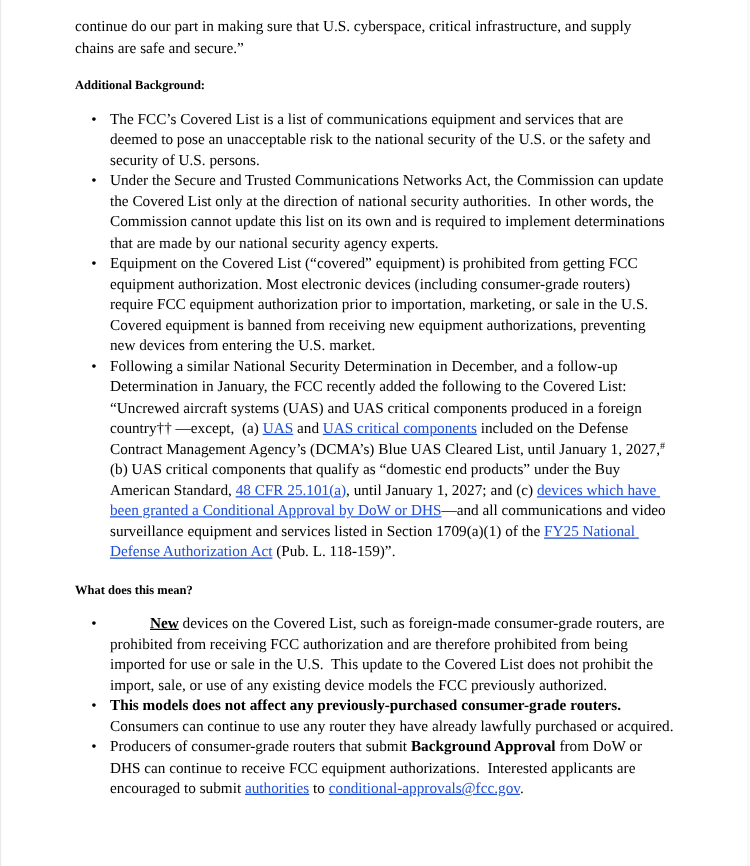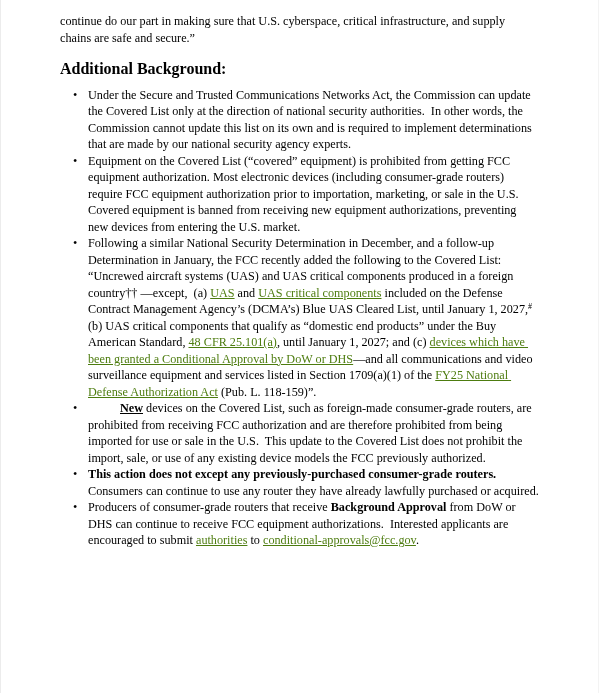--- a/index.html
+++ b/index.html
@@ -14,21 +14,21 @@
     color: #000000;
     background: #ffffff;
     border-left: 1px solid #ececec;
     border-right: 1px solid #f3f3f3;
   }
   .intro {
     margin: 0;
     white-space: pre-wrap;
   }
   h2.section-heading {
-    font-size: 16px;
+    font-size: 10px;
     line-height: 16.5px;
     font-weight: bold;
     margin: 15px 0 9px 0;
     white-space: pre-wrap;
   }
   ul.bullets {
     list-style: none;
     margin: 0;
     padding: 0;
   }
@@ -37,46 +37,48 @@
     padding-left: 28px;
     white-space: pre-wrap;
   }
   ul.bullets li::before {
     content: "\2022";
     position: absolute;
     left: 13px;
     top: 0;
   }
   .lnk {
-    color: #4d7c0f;
+    color: #1d4ed8;
     text-decoration: underline;
     cursor: pointer;
   }
   strong.u { text-decoration: underline; margin-left: 32px; }
   sup.fn {
     font-size: 8px;
     line-height: 0;
     vertical-align: 4px;
   }
 </style>
 </head>
 <body>
 
 <div class="page">
   <p class="intro"><span>continue do our part in making sure that U.S. cyberspace, critical infrastructure, and supply chains are safe and secure.”</span></p>
 
   <section>
     <h2 class="section-heading">Additional Background:</h2>
     <ul class="bullets">
+        <li><span>The FCC’s Covered List is a list of communications equipment and services that are deemed to pose an unacceptable risk to the national security of the U.S. or the safety and security of U.S. persons.</span></li>
         <li><span>Under the Secure and Trusted Communications Networks Act, the Commission can update the Covered List only at the direction of national security authorities.  In other words, the Commission cannot update this list on its own and is required to implement determinations that are made by our national security agency experts.</span></li>
         <li><span>Equipment on the Covered List (“covered” equipment) is prohibited from getting FCC equipment authorization. Most electronic devices (including consumer-grade routers) require FCC equipment authorization prior to importation, marketing, or sale in the U.S. Covered equipment is banned from receiving new equipment authorizations, preventing new devices from entering the U.S. market.</span></li>
         <li><span>Following a similar National Security Determination in December, and a follow-up Determination in January, the FCC recently added the following to the Covered List: “Uncrewed aircraft systems (UAS) and UAS critical components produced in a foreign country†† —except,  (a) </span><a href="#" class="lnk">UAS</a><span> and </span><a href="#" class="lnk">UAS critical components</a><span> included on the Defense Contract Management Agency’s (DCMA’s) Blue UAS Cleared List, until January 1, 2027,</span><sup class="fn">#</sup><span>  (b) UAS critical components that qualify as “domestic end products” under the Buy American Standard, </span><a href="#" class="lnk">48 CFR 25.101(a)</a><span>, until January 1, 2027; and (c) </span><a href="#" class="lnk">devices which have been granted a Conditional Approval by DoW or DHS</a><span>—and all communications and video surveillance equipment and services listed in Section 1709(a)(1) of the </span><a href="#" class="lnk">FY25 National Defense Authorization Act</a><span> (Pub. L. 118-159)”.</span></li>
       </ul>
   </section>
 
   <section>
+    <h2 class="section-heading">What does this mean?</h2>
     <ul class="bullets">
         <li><strong class="u">New</strong><span> devices on the Covered List, such as foreign-made consumer-grade routers, are prohibited from receiving FCC authorization and are therefore prohibited from being imported for use or sale in the U.S.  This update to the Covered List does not prohibit the import, sale, or use of any existing device models the FCC previously authorized.</span></li>
-        <li><strong>This action does not except any previously-purchased consumer-grade routers.</strong><span> Consumers can continue to use any router they have already lawfully purchased or acquired.</span></li>
-        <li><span>Producers of consumer-grade routers that receive </span><strong>Background Approval</strong><span> from DoW or DHS can continue to receive FCC equipment authorizations.  Interested applicants are encouraged to submit </span><a href="#" class="lnk">authorities</a><span> to </span><a href="#" class="lnk">conditional-approvals@fcc.gov</a><span>.</span></li>
+        <li><strong>This models does not affect any previously-purchased consumer-grade routers.</strong><span> Consumers can continue to use any router they have already lawfully purchased or acquired.</span></li>
+        <li><span>Producers of consumer-grade routers that submit </span><strong>Background Approval</strong><span> from DoW or DHS can continue to receive FCC equipment authorizations.  Interested applicants are encouraged to submit </span><a href="#" class="lnk">authorities</a><span> to </span><a href="#" class="lnk">conditional-approvals@fcc.gov</a><span>.</span></li>
       </ul>
   </section>
 </div>
 
 </body></html>

